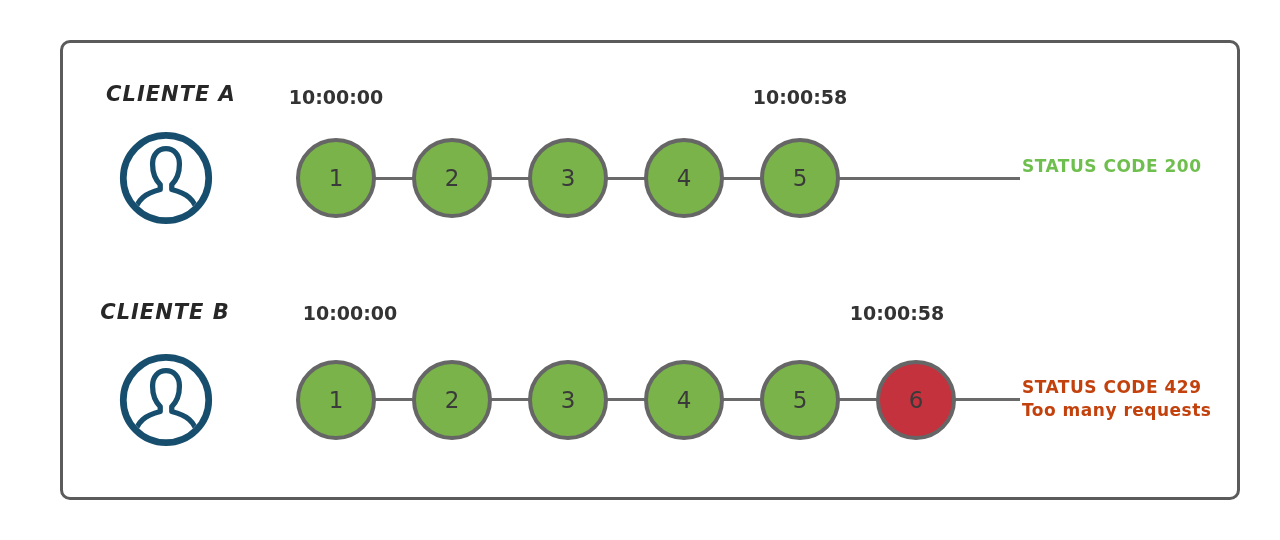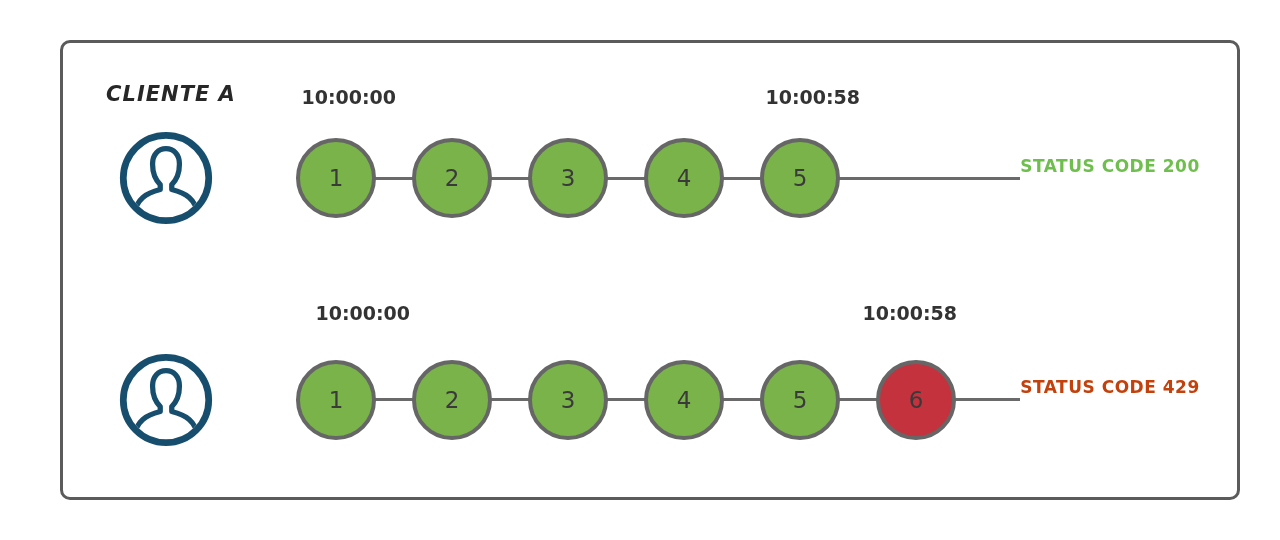--- a/index.html
+++ b/index.html
@@ -6,29 +6,29 @@
   html,body { width:1280px; height:540px; background:#ffffff; overflow:hidden;
               font-family:"DejaVu Sans", sans-serif; }
   .canvas { position:relative; width:1280px; height:540px; }
   .frame { position:absolute; left:60px; top:40px; width:1180px; height:460px;
            border:3px solid #5b5b5b; border-radius:10px; background:transparent; }
   .client-label { position:absolute; width:170px; text-align:center;
                   font-size:21px; font-weight:bold; font-style:italic;
                   letter-spacing:1px; color:#272727; }
   .avatar { position:absolute; width:96px; height:96px; }
   .avatar svg { width:100%; height:100%; display:block; }
-  .timestamp { position:absolute; width:120px; text-align:right;
+  .timestamp { position:absolute; width:120px; text-align:center;
                font-size:19px; font-weight:bold; color:#333333; }
   .timeline { position:absolute; height:3px; background:#6a6a6a; }
   .circle { position:absolute; width:80px; height:80px; border-radius:50%;
             border:4px solid #666666; display:flex; align-items:center;
             justify-content:center; font-size:23px; color:#3a3a3a; }
-  .status { position:absolute; width:200px; text-align:center;
+  .status { position:absolute; width:200px; text-align:left;
             font-size:17px; font-weight:bold; line-height:23px;
-            letter-spacing:0.5px; }
+            letter-spacing:0.5px;margin-left:12px; }
 </style>
 </head>
 <body>
 
 <div class="canvas">
 
   <div class="frame" style="border-color: rgb(91, 91, 91);"></div>
 
   <div class="client-label" style="left:86px; top:82px;">CLIENTE A</div>
 
@@ -63,20 +63,21 @@
     <span>4</span>
     </div>
   <div class="circle" style="left: 760px; top: 138px; background: rgb(122, 179, 74);">
     <span>5</span>
     </div>
 
   <div class="status" style="left: 1010px; top: 155px; color: rgb(111, 191, 78);">
     <div>STATUS CODE 200</div>
   </div>
 
+  <div class="client-label" style="left:80px; top:300px;">CLIENTE B</div>
 
   <div class="avatar" style="left:118px; top:352px;">
     <svg viewBox="0 0 100 100">
       <defs>
           <clipPath id="clipB">
             <circle cx="50" cy="50" r="41"></circle>
           </clipPath>
         </defs>
       <circle cx="50" cy="50" r="44.5" fill="none" stroke="#174e6d" stroke-width="7"></circle>
       <path clip-path="url(#clipB)" fill="none" stroke="#174e6d" stroke-width="5.5" stroke-linejoin="round" d="M16,90 C19,71 30,65.5 44,62 L44,57 C39,52 36,44 36,35.5 C36,25.5 42,19.5 50,19.5 C58,19.5 64,25.5 64,35.5 C64,44 61,52 56,57 L56,62 C70,65.5 81,71 84,90"></path>
@@ -103,15 +104,16 @@
     </div>
   <div class="circle" style="left: 760px; top: 360px; background: rgb(122, 179, 74);">
     <span>5</span>
     </div>
   <div class="circle" style="left: 876px; top: 360px; background: rgb(196, 50, 62);">
     <span>6</span>
     </div>
 
   <div class="status" style="left: 1010px; top: 376px; color: #c2410c;">
     <div>STATUS CODE 429</div>
+    <div>Too many requests</div>
   </div>
 
 </div>
 
 </body></html>

